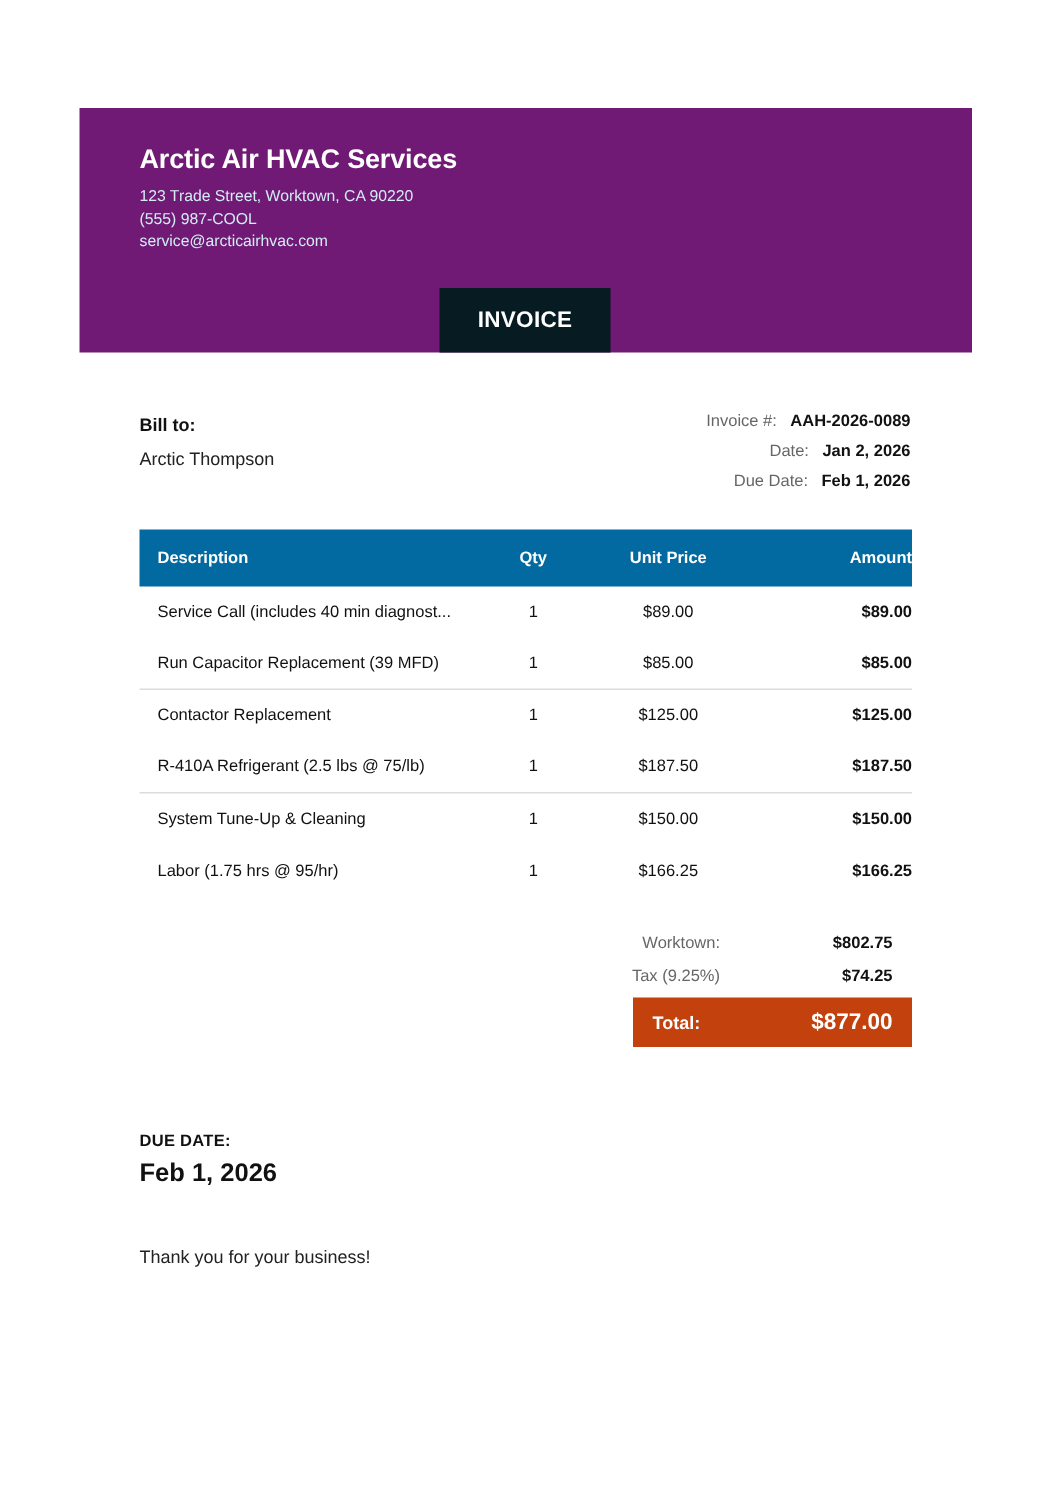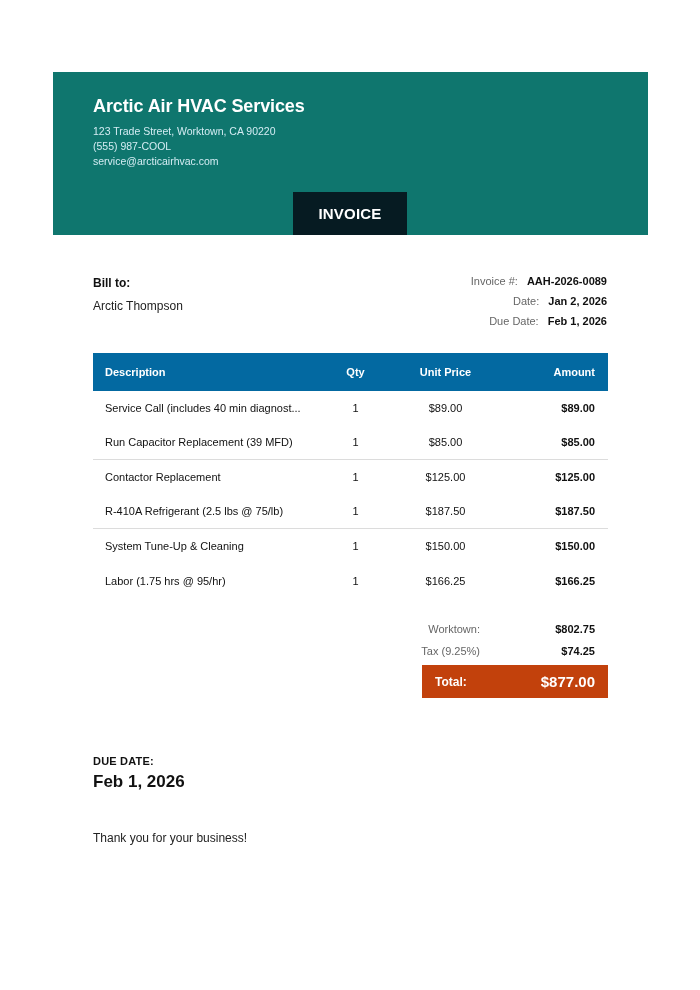--- a/index.html
+++ b/index.html
@@ -1,19 +1,19 @@
 <!DOCTYPE html>
 <html><head>
   <meta charset="utf-8">
   <style>
     * { box-sizing: border-box; margin: 0; padding: 0; }
     html, body { width: 700px; height: 990px; background: #ffffff; }
     body { font-family: "Liberation Sans", "DejaVu Sans", sans-serif; color: #111; position: relative; overflow: hidden; }
 
-    .header { position: absolute; left: 53px; top: 72px; width: 595px; height: 163px; background: #0f766e; }
+    .header { position: absolute; left: 53px; top: 72px; width: 595px; height: 163px; background: #701a75; }
     .company-name { position: absolute; left: 40px; top: 24px; font-size: 18px; font-weight: bold; color: #ffffff; letter-spacing: -0.1px; }
     .company-line { position: absolute; left: 40px; font-size: 10.5px; color: #d4ecf3; }
     .addr { top: 53px; }
     .phone { top: 68px; }
     .email { top: 83px; }
     .invoice-box { position: absolute; left: 240px; top: 120px; width: 114px; height: 43px; background: #061b22; color: #fff; font-weight: bold; font-size: 15px; display: flex; align-items: center; justify-content: center; letter-spacing: 0.2px; }
 
     .bill-label { position: absolute; left: 93px; top: 276px; font-size: 12px; font-weight: bold; }
     .bill-name { position: absolute; left: 93px; top: 299px; font-size: 12px; color: #222; }
 
@@ -22,21 +22,21 @@
     .meta-label { color: #666; margin-right: 9px; }
     .meta-value { font-weight: bold; color: #111; }
 
     .table { position: absolute; left: 93px; top: 353px; width: 515px; }
     .thead { height: 38px; background: #0369a1; color: #fff; font-size: 11px; font-weight: bold; display: flex; align-items: center; }
     .trow { height: 34.5px; display: flex; align-items: center; font-size: 11px; color: #111; }
     .trow.divider { border-bottom: 1px solid #dcdcdc; }
     .c-desc { width: 230px; padding-left: 12px; white-space: nowrap; overflow: hidden; text-overflow: ellipsis; }
     .c-qty { width: 65px; text-align: center; }
     .c-unit { width: 115px; text-align: center; }
-    .c-amt { width: 105px; text-align: right; padding-right: 13px; }
+    .c-amt { width: 105px; text-align: right; }
     .trow .c-amt { font-weight: bold; }
 
     .totals { position: absolute; left: 380px; top: 618px; width: 228px; font-size: 11px; }
     .tot-row { display: flex; justify-content: flex-end; align-items: center; height: 22px; }
     .tot-label { color: #666; width: 87px; text-align: right; }
     .tot-value { font-weight: bold; width: 128px; text-align: right; padding-right: 13px; }
     .total-bar { position: absolute; left: 422px; top: 665px; width: 186px; height: 33px; background: #c2410c; color: #fff; display: flex; align-items: center; justify-content: space-between; padding: 0 13px; }
     .total-bar .lbl { font-size: 12px; font-weight: bold; padding-left: 0; }
     .total-bar .val { font-size: 15px; font-weight: bold; }
 

